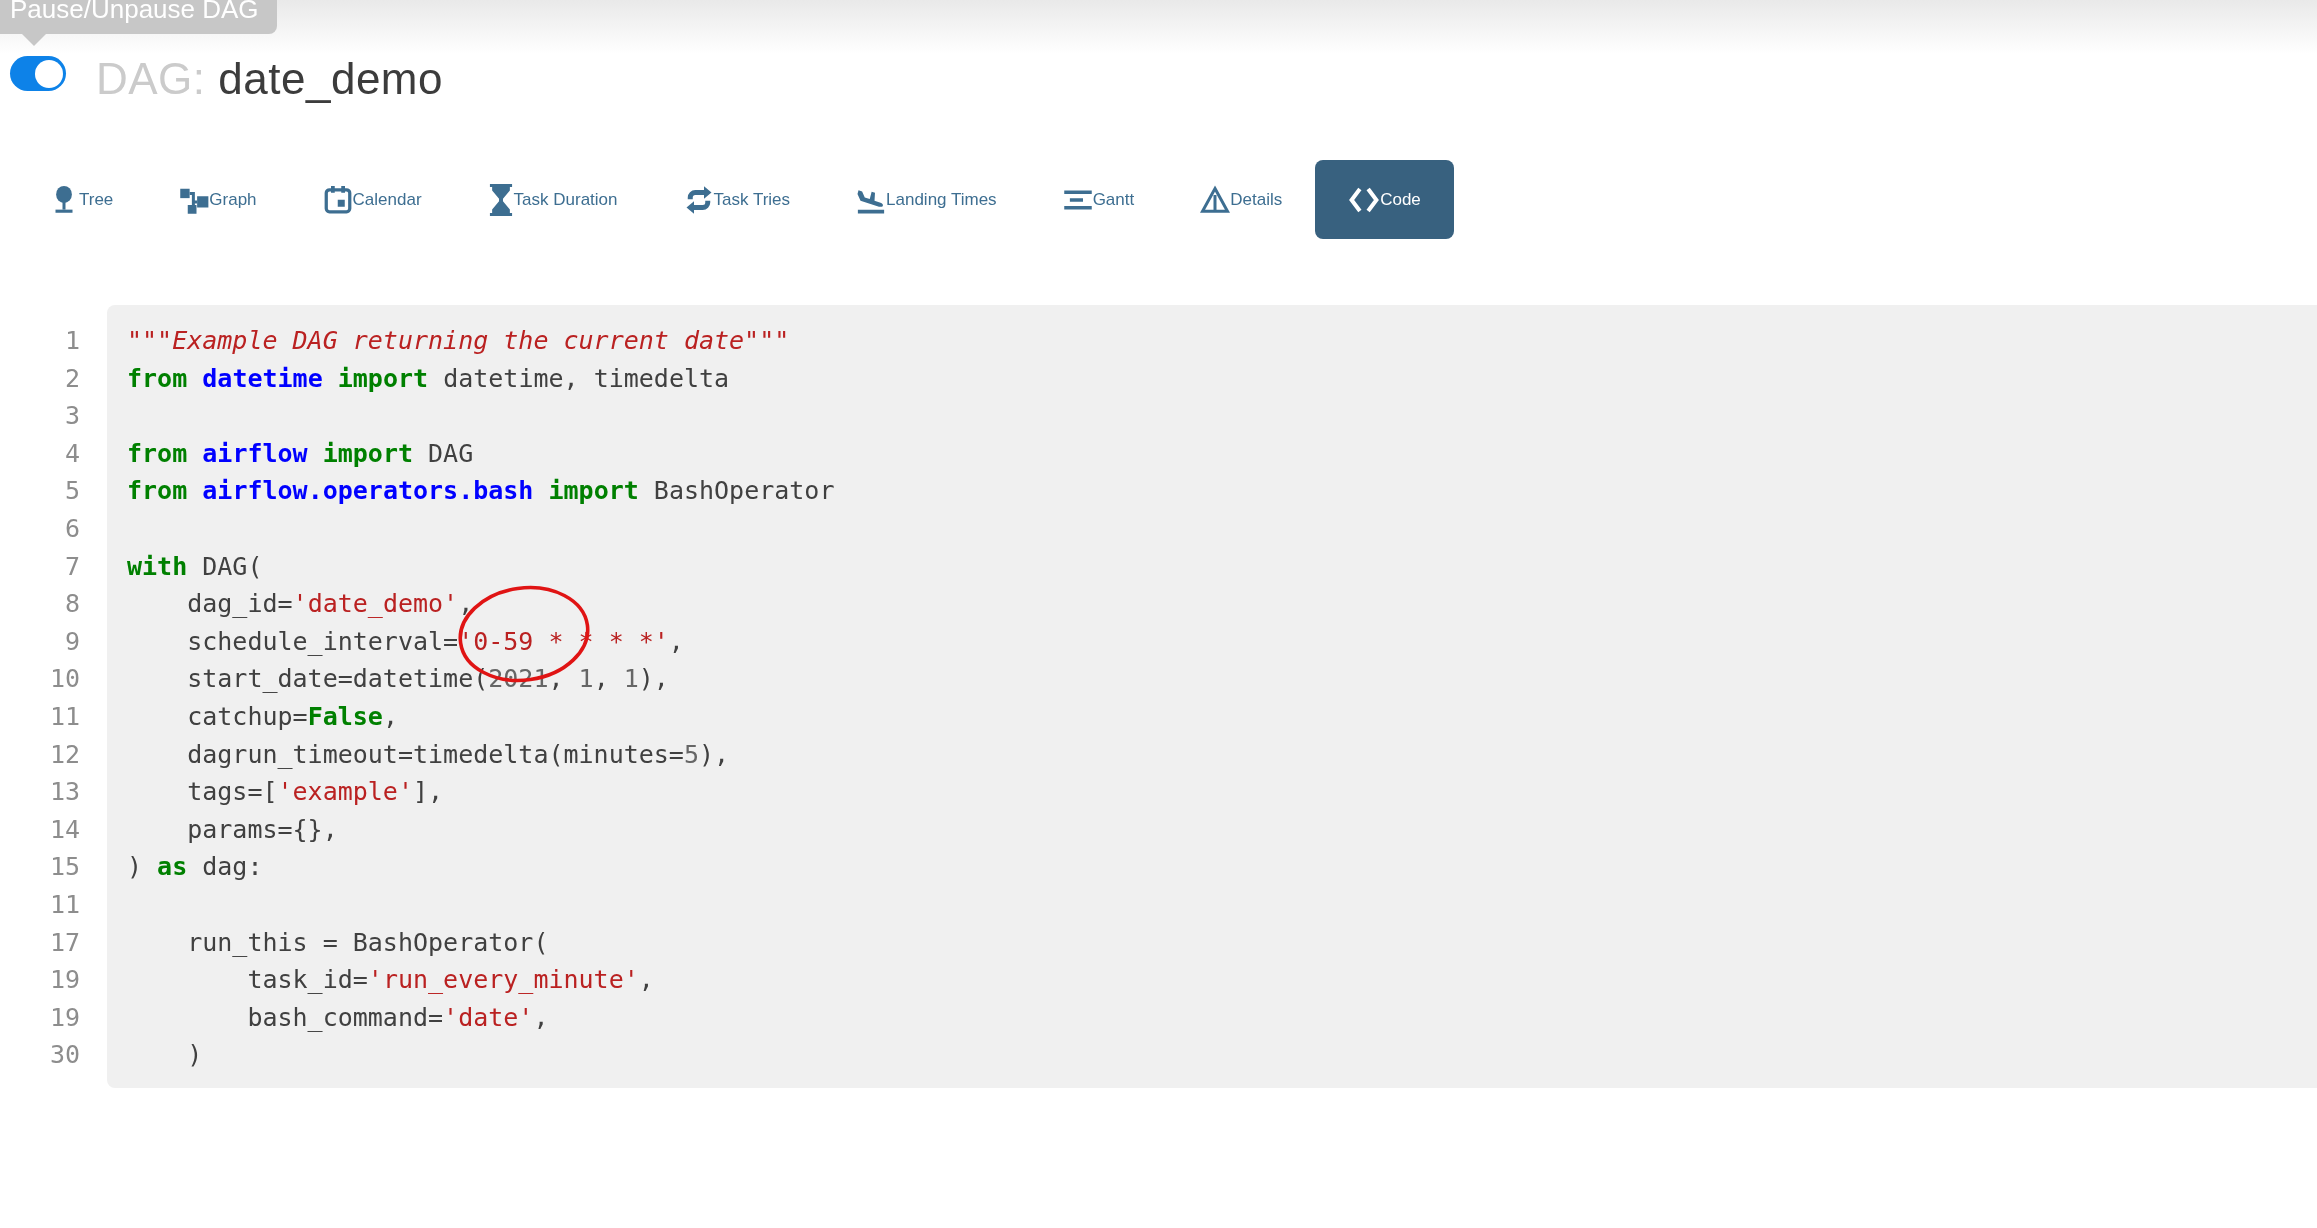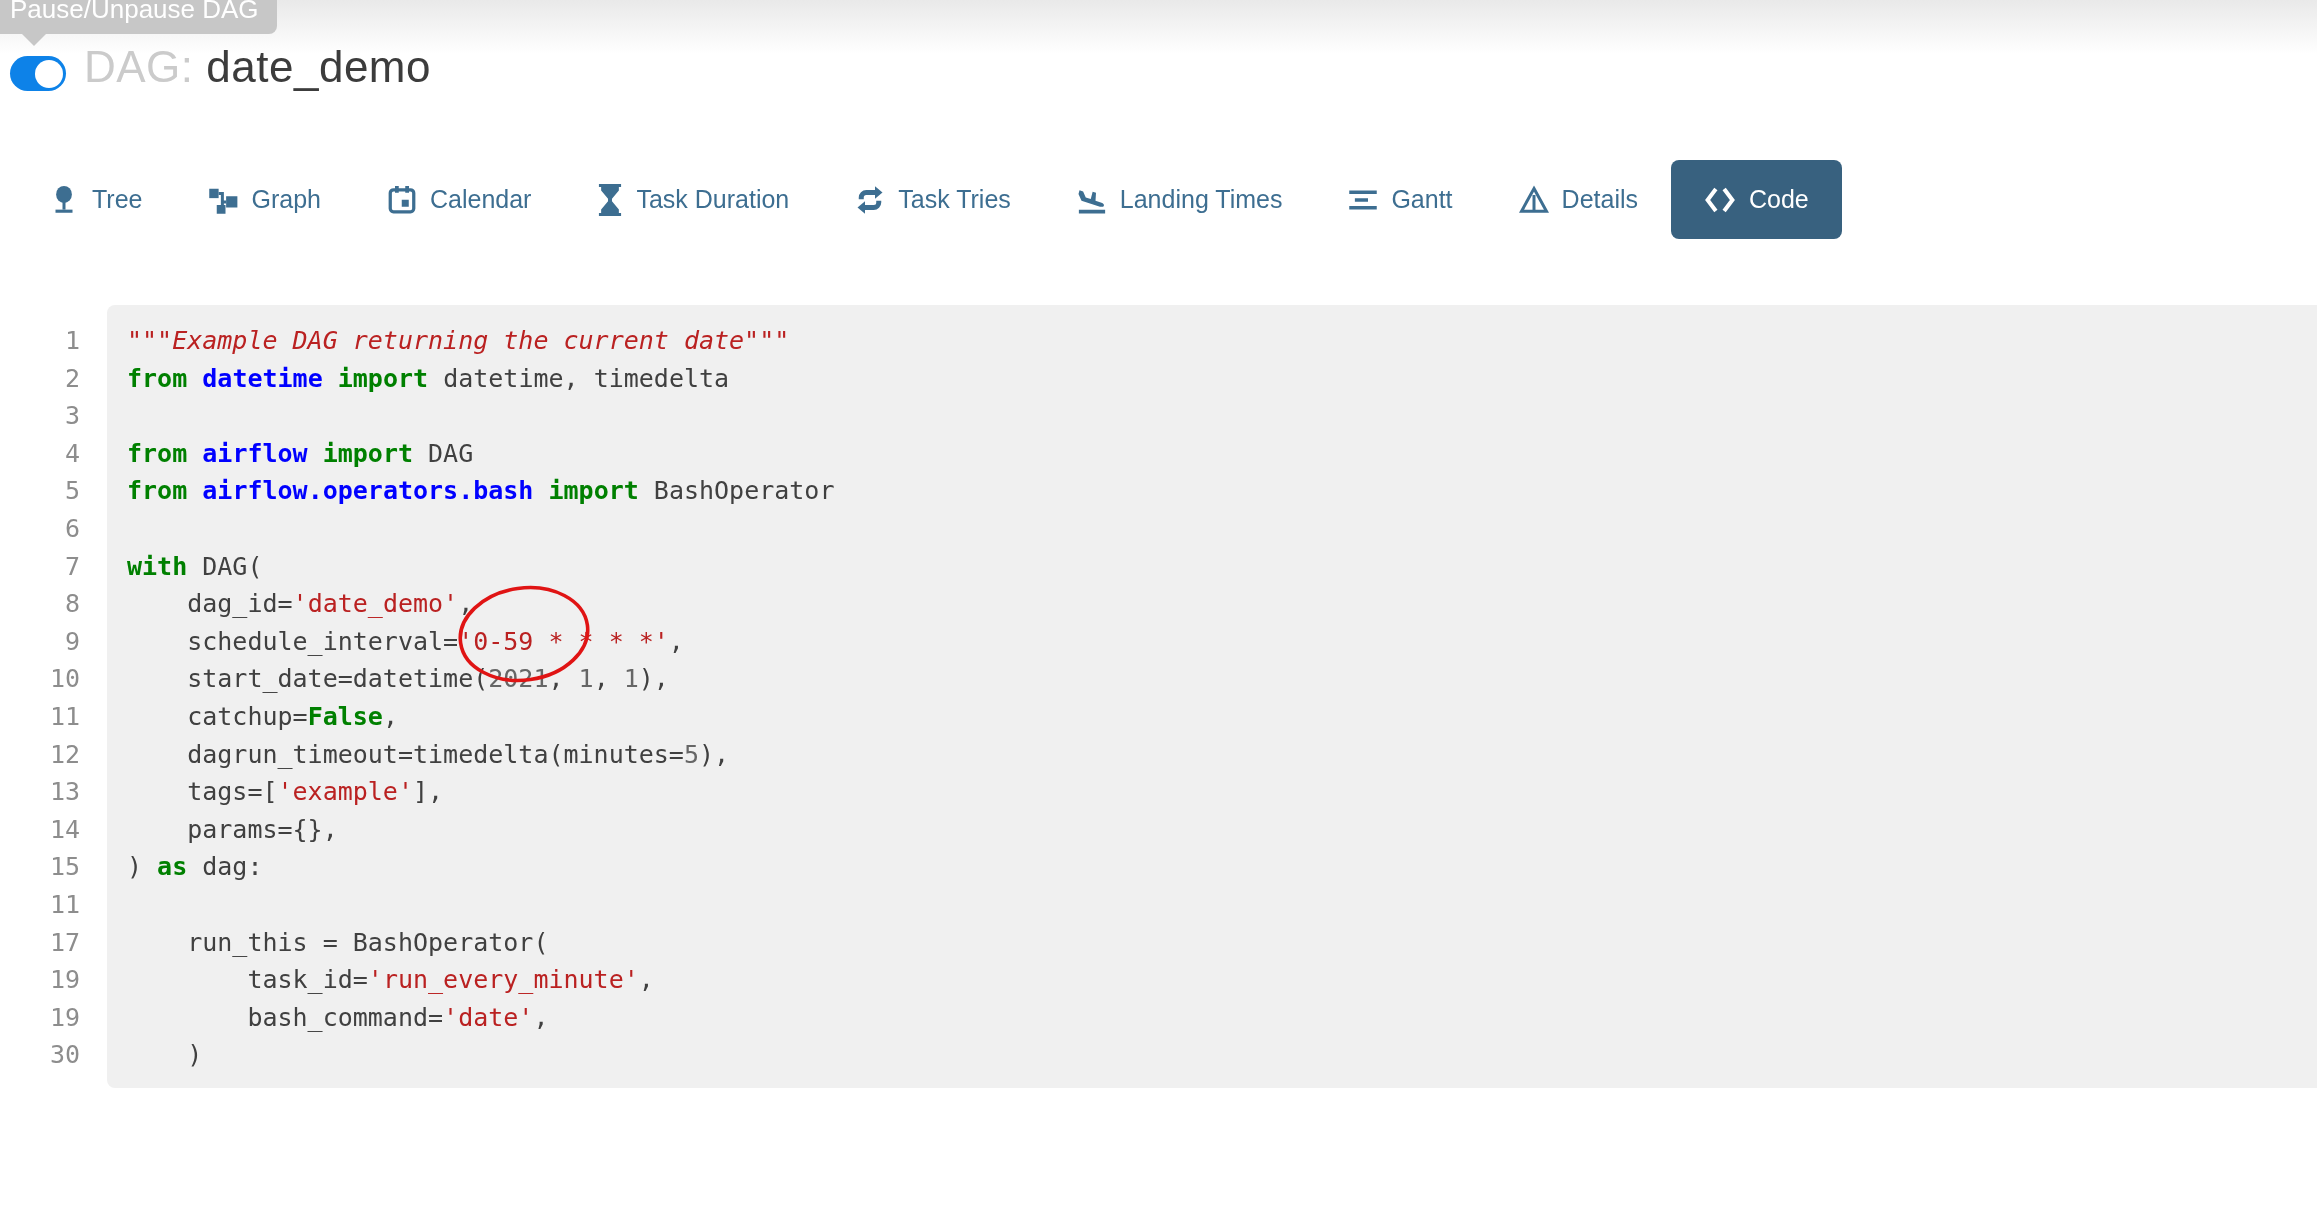--- a/index.html
+++ b/index.html
@@ -17,31 +17,31 @@
     padding:8px 18px 9px 18px;border-radius:8px;white-space:nowrap}
   .tooltip-arrow{position:absolute;top:100%;left:30px;width:0;height:0;
     border:12px solid transparent;border-bottom-width:0;
     border-top-color:var(--tooltip-bg,#c7c7c7)}
 
   
   .toggle{position:absolute;left:10px;top:56px;width:56px;height:35px;
     border-radius:18px;background:var(--toggle-on,#0d82e8);cursor:pointer;z-index:3}
   .toggle .knob{position:absolute;right:3px;top:3.5px;width:28px;height:28px;
     border-radius:50%;background:#fff}
-  .title{position:absolute;left:84px;top:42px;margin:0;font-size:44px;
+  .title{position:absolute;left:84px;top:42px;margin:12px;font-size:44px;
     font-weight:400;letter-spacing:.5px;z-index:3}
   .dag-prefix{color:var(--title-muted,#cbcbcb)}
   .dag-name{color:var(--title-text,#3c3c3c)}
 
   
   .nav{position:absolute;left:16px;top:160px;display:flex;align-items:center;
     list-style:none;margin:0;padding:0}
   .nav li{display:block}
-  .nav a{display:flex;align-items:center;gap:13px;height:79px;padding:0 33px;
-    color:var(--link,#3d6e91);font-size:25px;text-decoration:none;cursor:pointer;
+  .nav a{display:flex;align-items:center;height:79px;padding:0 33px;
+    color:var(--link,#3d6e91);font-size:17px;text-decoration:none;cursor:pointer;
     white-space:nowrap}
   .nav a.active{background:var(--active-bg,#38617f);color:var(--active-text,#fff);
     border-radius:8px}
   .nav svg{display:block;flex:none}
 
   
   .codewrap{position:absolute;left:0;top:305px;right:0}
   .gutter{position:absolute;left:0;top:17px;width:80px;text-align:right;
     font-family:"DejaVu Sans Mono",monospace;font-size:25px;line-height:37.6px;
     color:var(--line-number,#8d8d8d)}

